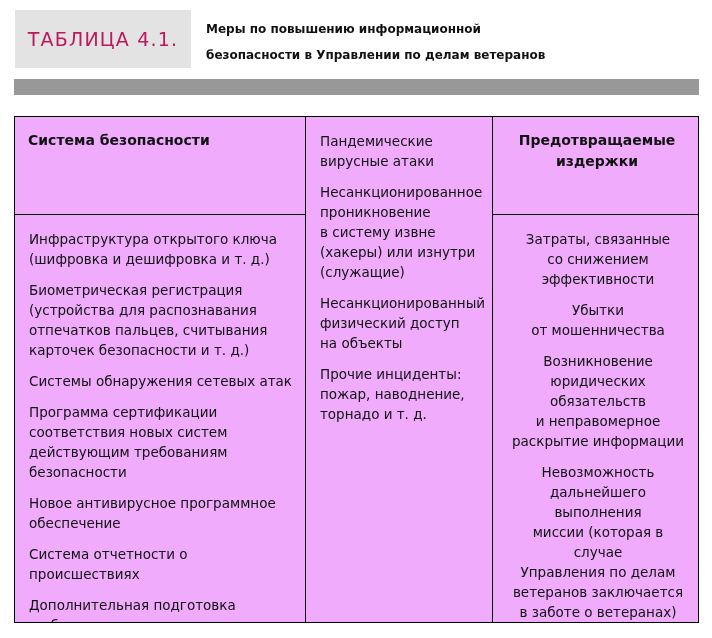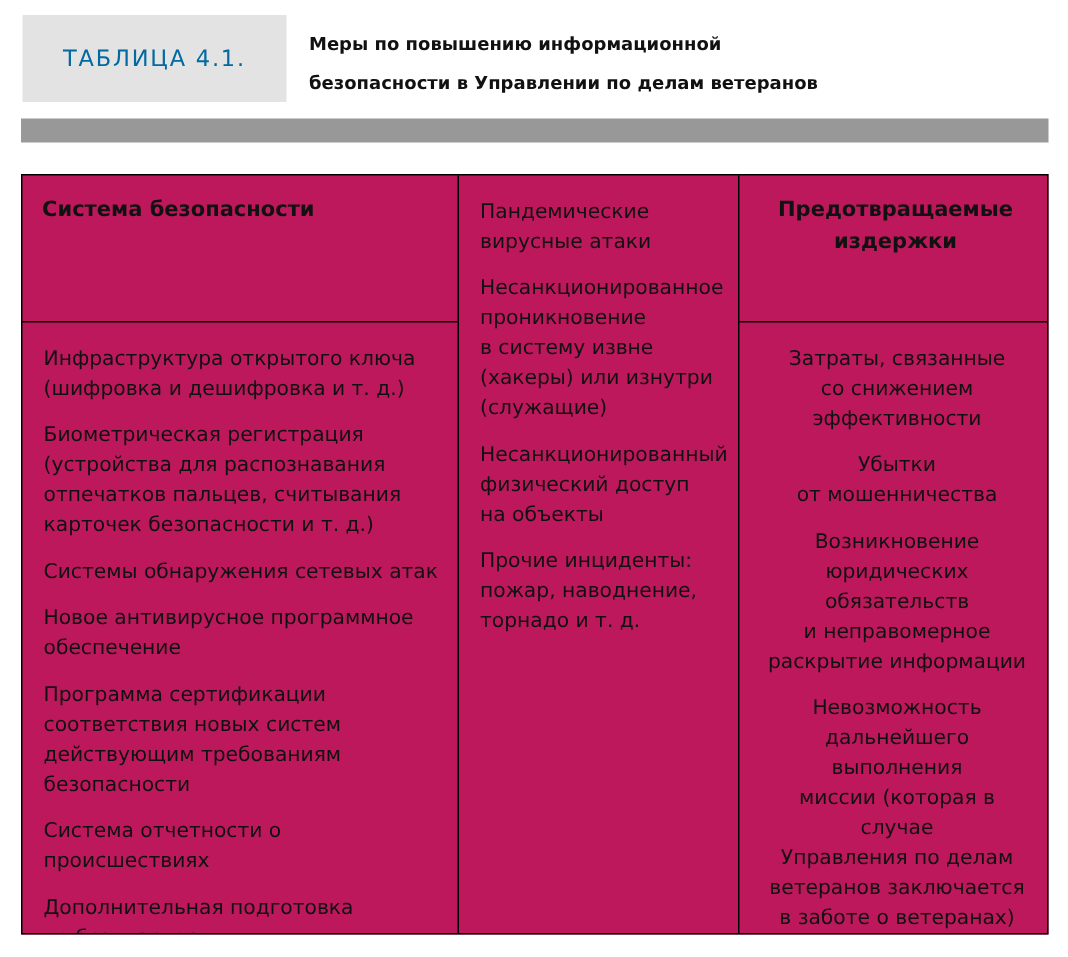--- a/index.html
+++ b/index.html
@@ -21,23 +21,23 @@
   .caption-label {
     position: absolute;
     left: 15px;
     top: 10px;
     width: 176px;
     height: 58px;
     background: #e3e3e3;
     display: flex;
     align-items: center;
     justify-content: center;
-    font-size: 15px;
+    font-size: 19px;
     letter-spacing: 1.2px;
-    color: #0369a1;
+    color: #be185d;
     white-space: nowrap;
   }
   .caption-title {
     position: absolute;
     left: 206px;
     top: 16px;
     width: 496px;
     font-size: 12px;
     font-weight: bold;
     line-height: 26px;
@@ -58,21 +58,21 @@
   
   .data-table {
     position: absolute;
     left: 14px;
     top: 116px;
     width: 685px;
     height: 507px;
     border: 1.5px solid #000000;
     box-sizing: border-box;
     display: flex;
-    background: #be185d;
+    background: #f0abfc;
   }
   .table-col {
     box-sizing: border-box;
     display: flex;
     flex-direction: column;
   }
   .col-1 { width: 291px; border-right: 1px solid #000000; }
   .col-2 { width: 187px; border-right: 1px solid #000000; }
   .col-3 { flex: 1; text-align: center; }
 
@@ -117,26 +117,26 @@
     <div class="table-col col-1">
       <div class="th">Система безопасности</div>
       <div class="td">
           <p class="para">Инфраструктура открытого ключа
 (шифровка и дешифровка и т. д.)</p>
           <p class="para">Биометрическая регистрация
 (устройства для распознавания
 отпечатков пальцев, считывания
 карточек безопасности и т. д.)</p>
           <p class="para">Системы обнаружения сетевых атак</p>
-          <p class="para">Новое антивирусное программное
-обеспечение</p>
           <p class="para">Программа сертификации
 соответствия новых систем
 действующим требованиям
 безопасности</p>
+          <p class="para">Новое антивирусное программное
+обеспечение</p>
           <p class="para">Система отчетности о происшествиях</p>
           <p class="para">Дополнительная подготовка
 по безопасности</p>
         </div>
     </div>
 
     <div class="table-col col-2">
       <div class="td">
           <p class="para">Пандемические
 вирусные атаки</p>

